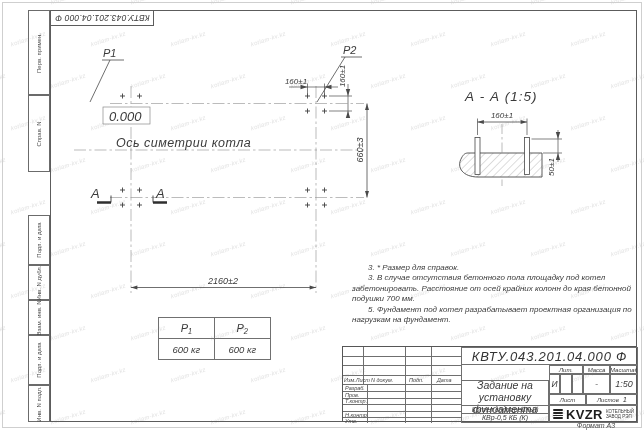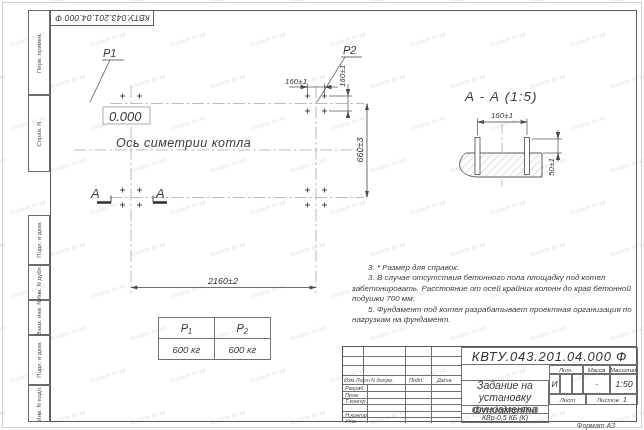--- a/index.html
+++ b/index.html
@@ -350,16 +350,29 @@
     <div class="tb" style="left:228.6px;top:27px;width:11.4px;height:20px;"></div>
     <div class="tb" style="left:240px;top:27px;width:27px;height:20px;font-size:9px;font-style:italic;">-</div>
     <div class="tb" style="left:267px;top:27px;width:28px;height:20px;font-size:9px;font-style:italic;">1:50</div>
 
     <div class="tb" style="left:206px;top:47px;width:37px;height:11px;font-size:6px;font-style:italic;">Лист</div>
     <div class="tb" style="left:243px;top:47px;width:52px;height:11px;gap:4px;">
       <span style="font-size:6px;font-style:italic;">Листов</span>
       <span style="font-size:7.5px;font-style:italic;">1</span>
     </div>
 
+    <div class="tb" id="tb-logo">
+      <span class="logo-bars">
+          <i></i>
+          <i></i>
+          <i></i>
+          <i></i>
+        </span>
+      <span class="logo-kvzr">KVZR</span>
+      <span class="logo-co">
+        <span>КОТЕЛЬНЫЙ</span><br>
+        <span>ЗАВОД РЭП</span>
+      </span>
+    </div>
   </div>
 
   <div id="format-label">Формат А3</div>
 </div>
 
 </body></html>

